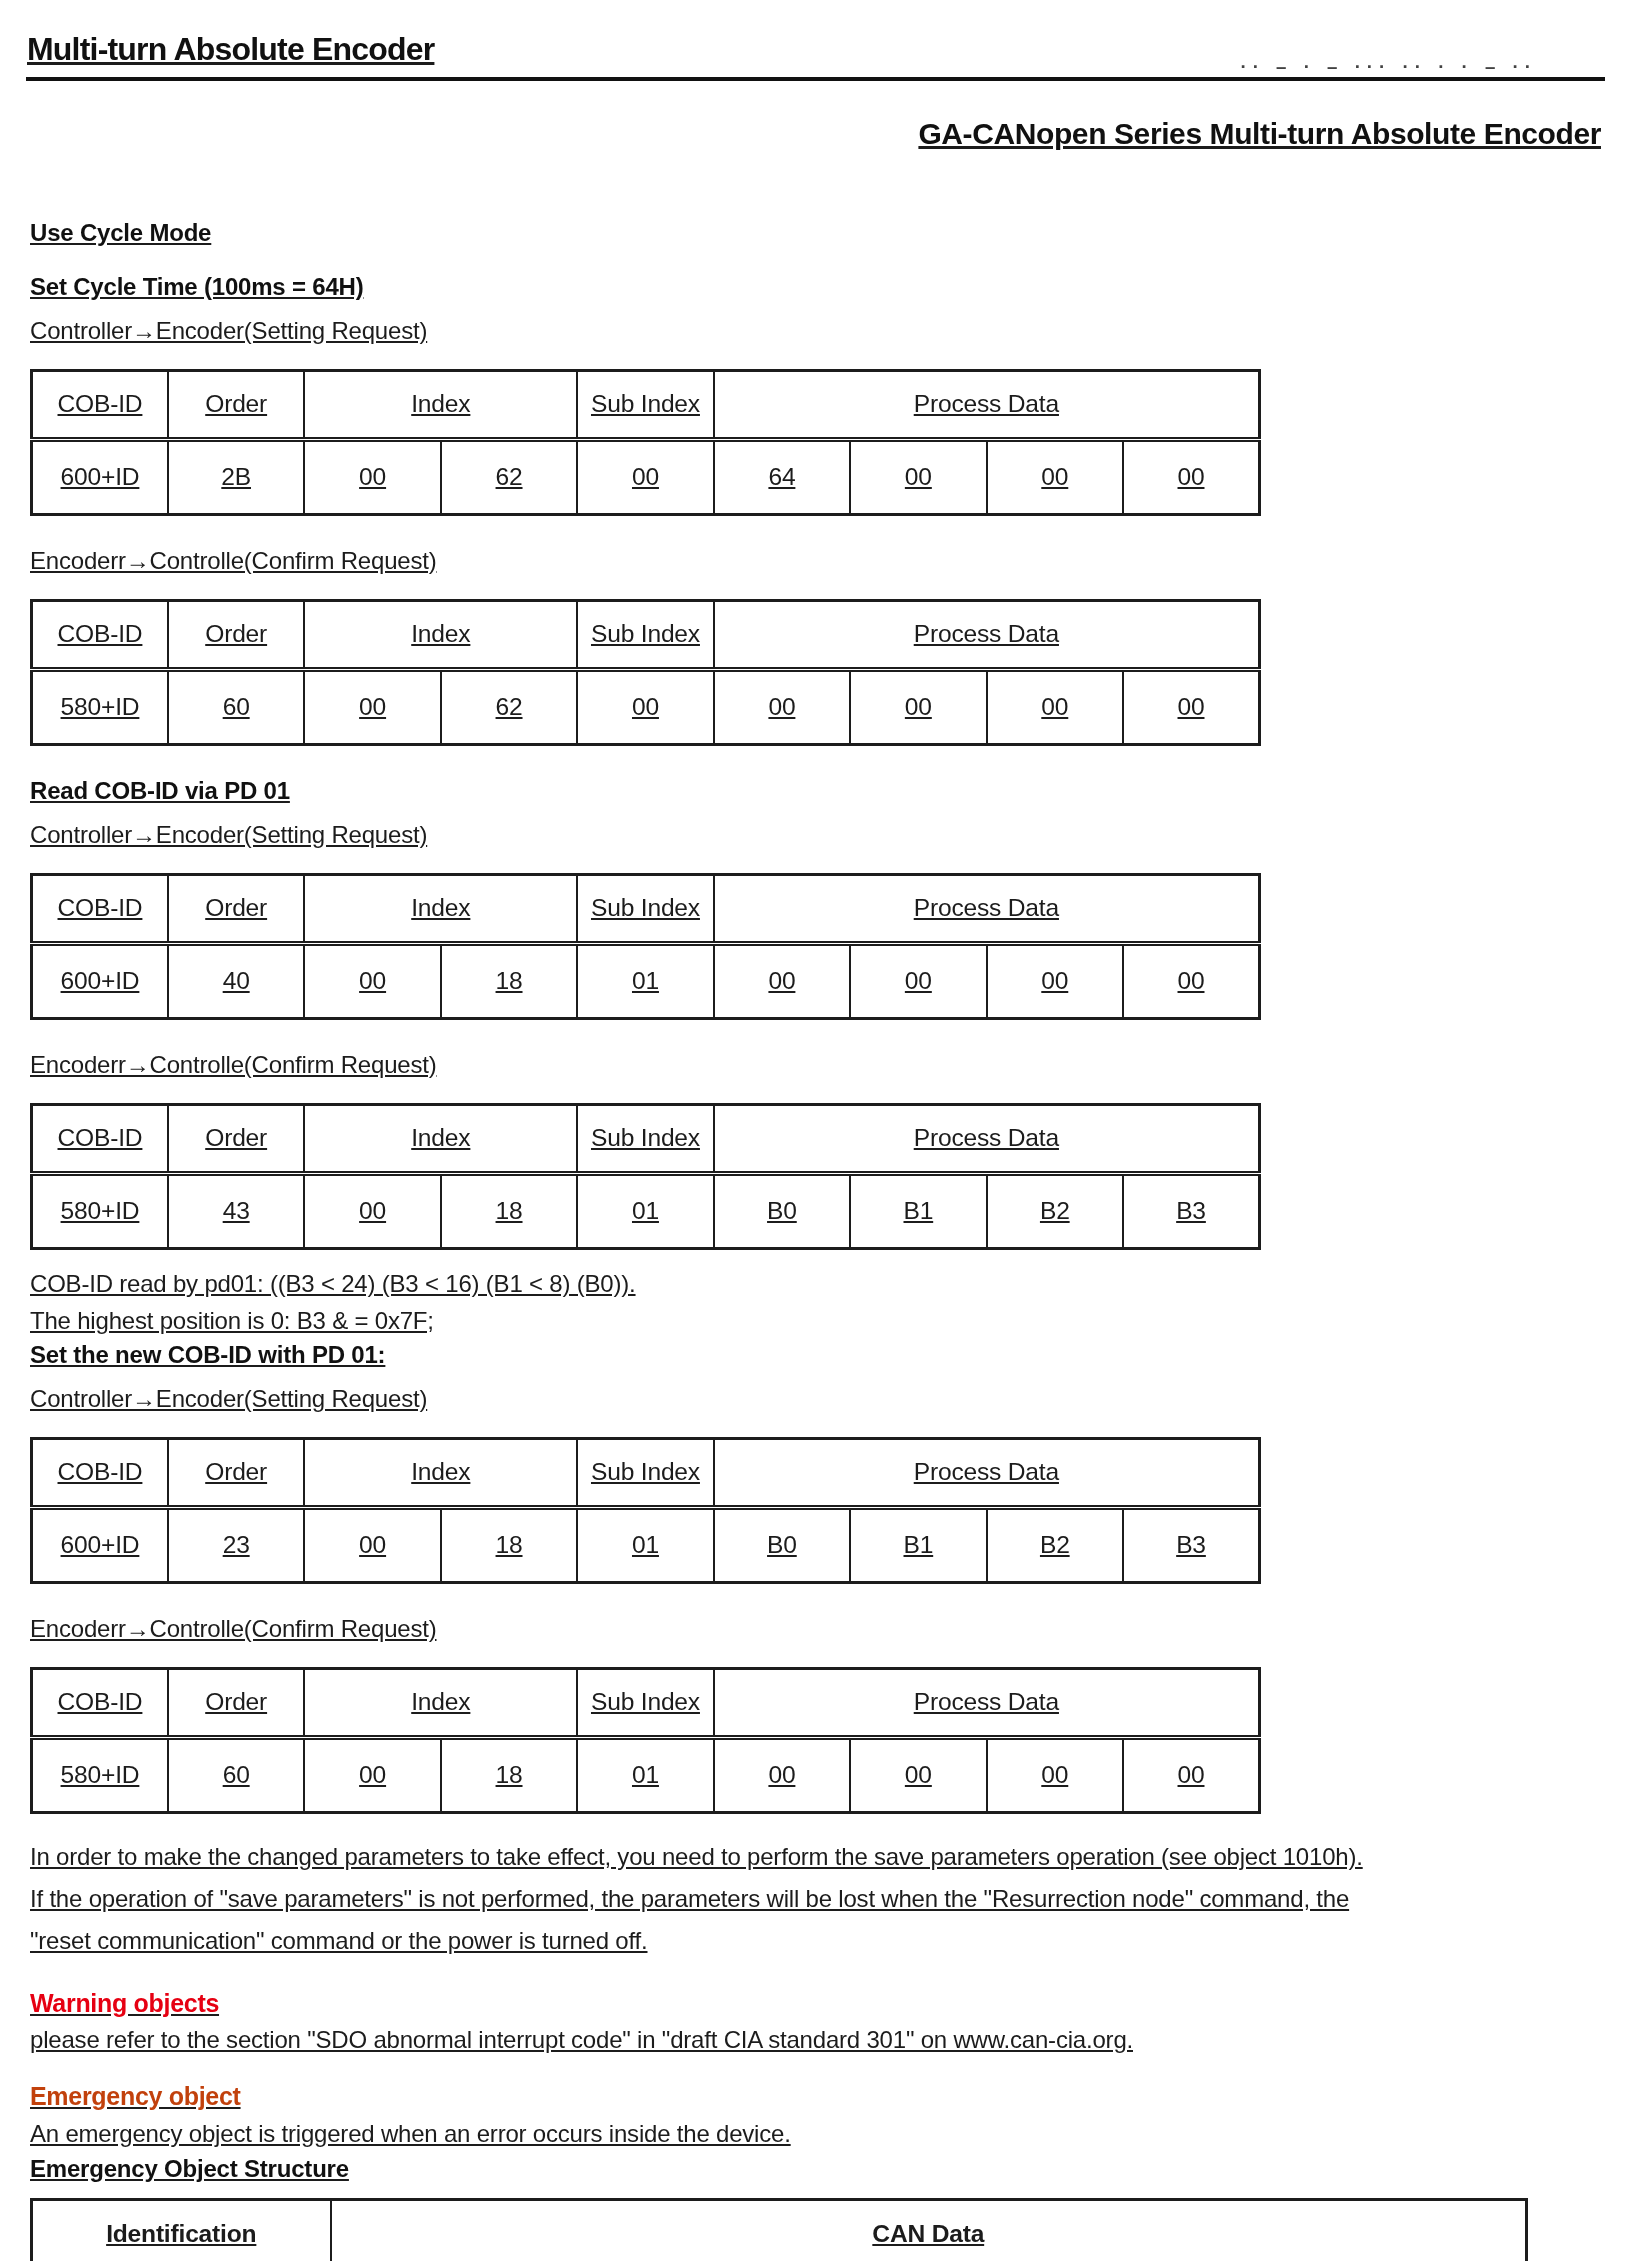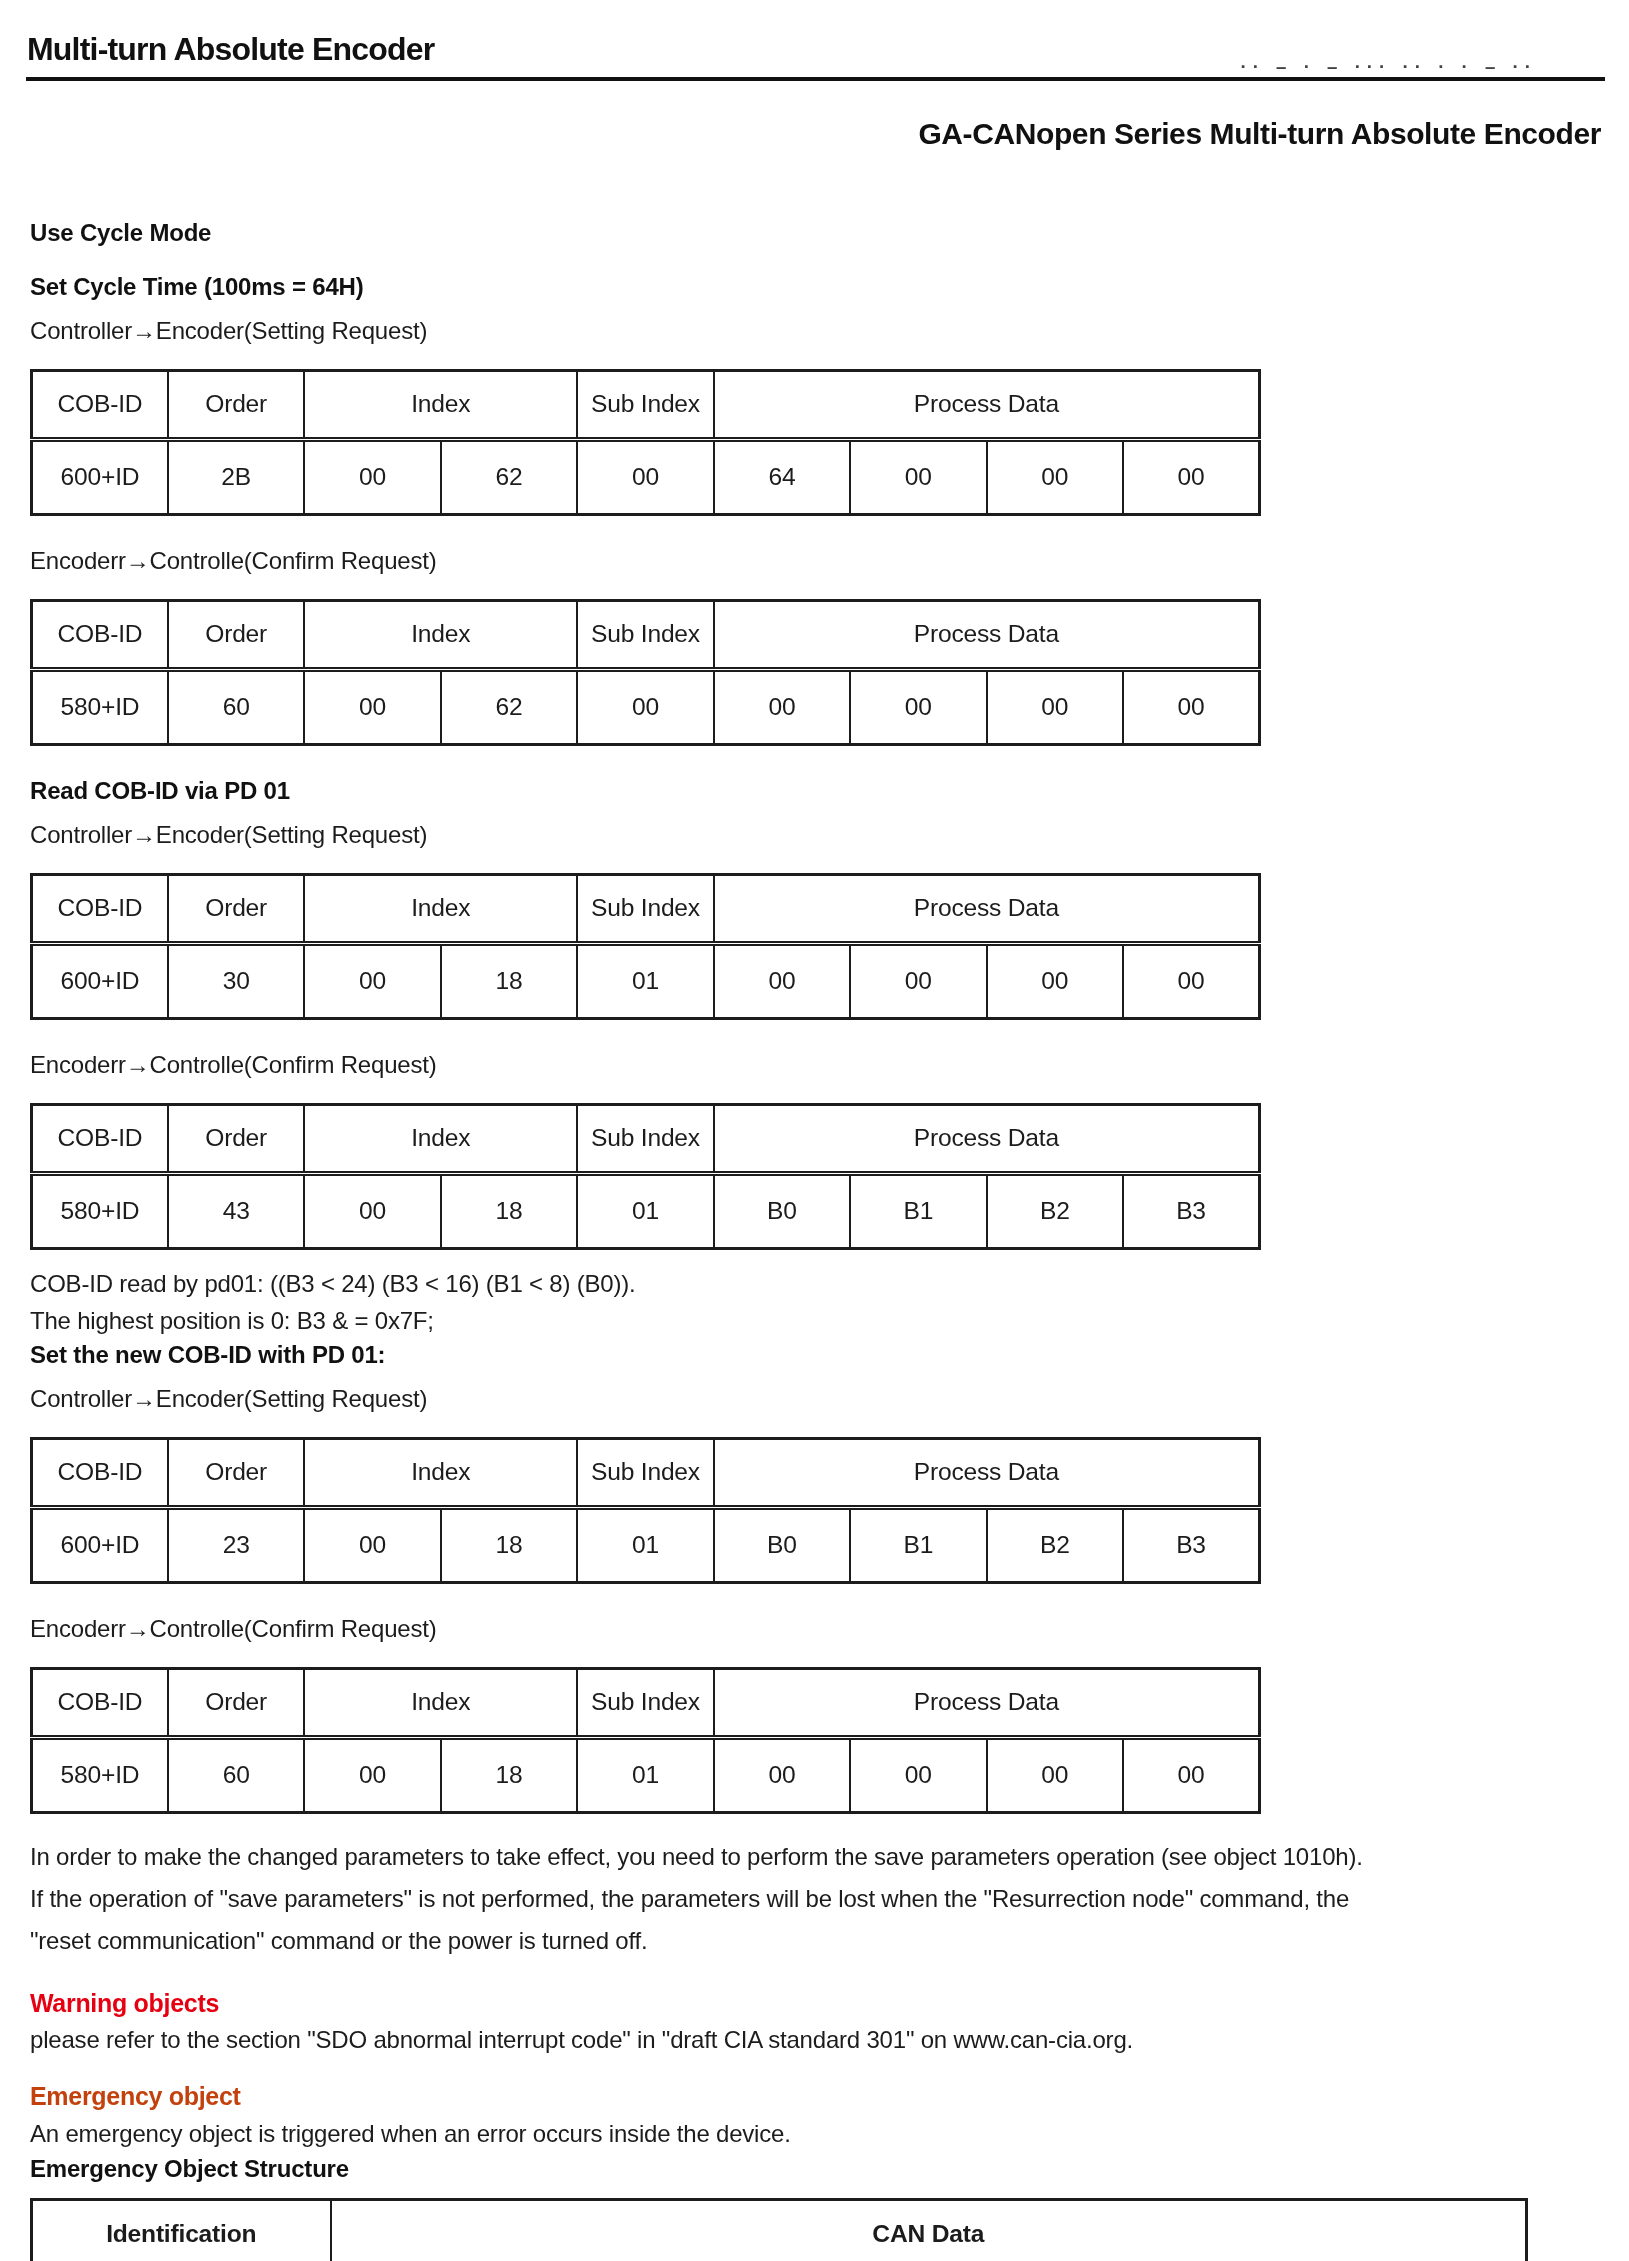--- a/index.html
+++ b/index.html
@@ -1,21 +1,21 @@
 <!DOCTYPE html>
 <html style="font-size:13.6px"><head>
 <meta charset="utf-8">
 <style>
   html,body{margin:0;padding:0;background:#ffffff;}
   body{
     width:1630px;height:2261px;overflow:hidden;position:relative;
     font-family:"Liberation Sans","DejaVu Sans",sans-serif;
     color:#1c1c1c;-webkit-font-smoothing:antialiased;
   }
-  .page{position:relative;width:1630px;height:2261px;}
+  .page{position:relative;width:1630px;height:2261px;text-decoration:underline;}
 
   
   .masthead{padding:31px 25.5px 0 27px;position:relative;}
   .masthead-title{font-size:32px;font-weight:bold;letter-spacing:-0.8px;color:#111;}
   .watermark{
     position:absolute;right:93px;top:63px;height:13.6px;overflow:hidden;
     color:#222;font-size:18.7px;font-weight:bold;letter-spacing:6px;opacity:.85;
     line-height:8.5px;
   }
   .rule{margin:8.5px 25.5px 0 25.5px;border:0;border-top:4.2px solid #111;}
@@ -170,21 +170,21 @@
           <th>COB-ID</th>
           <th>Order</th>
           <th colspan="2">Index</th>
           <th>Sub Index</th>
           <th colspan="4">Process Data</th>
         </tr>
       </thead>
       <tbody>
         <tr>
           <td>600+ID</td>
-          <td>30</td>
+          <td>40</td>
           <td>00</td>
           <td>18</td>
           <td>01</td>
           <td>00</td>
           <td>00</td>
           <td>00</td>
           <td>00</td>
         </tr>
       </tbody>
     </table>

